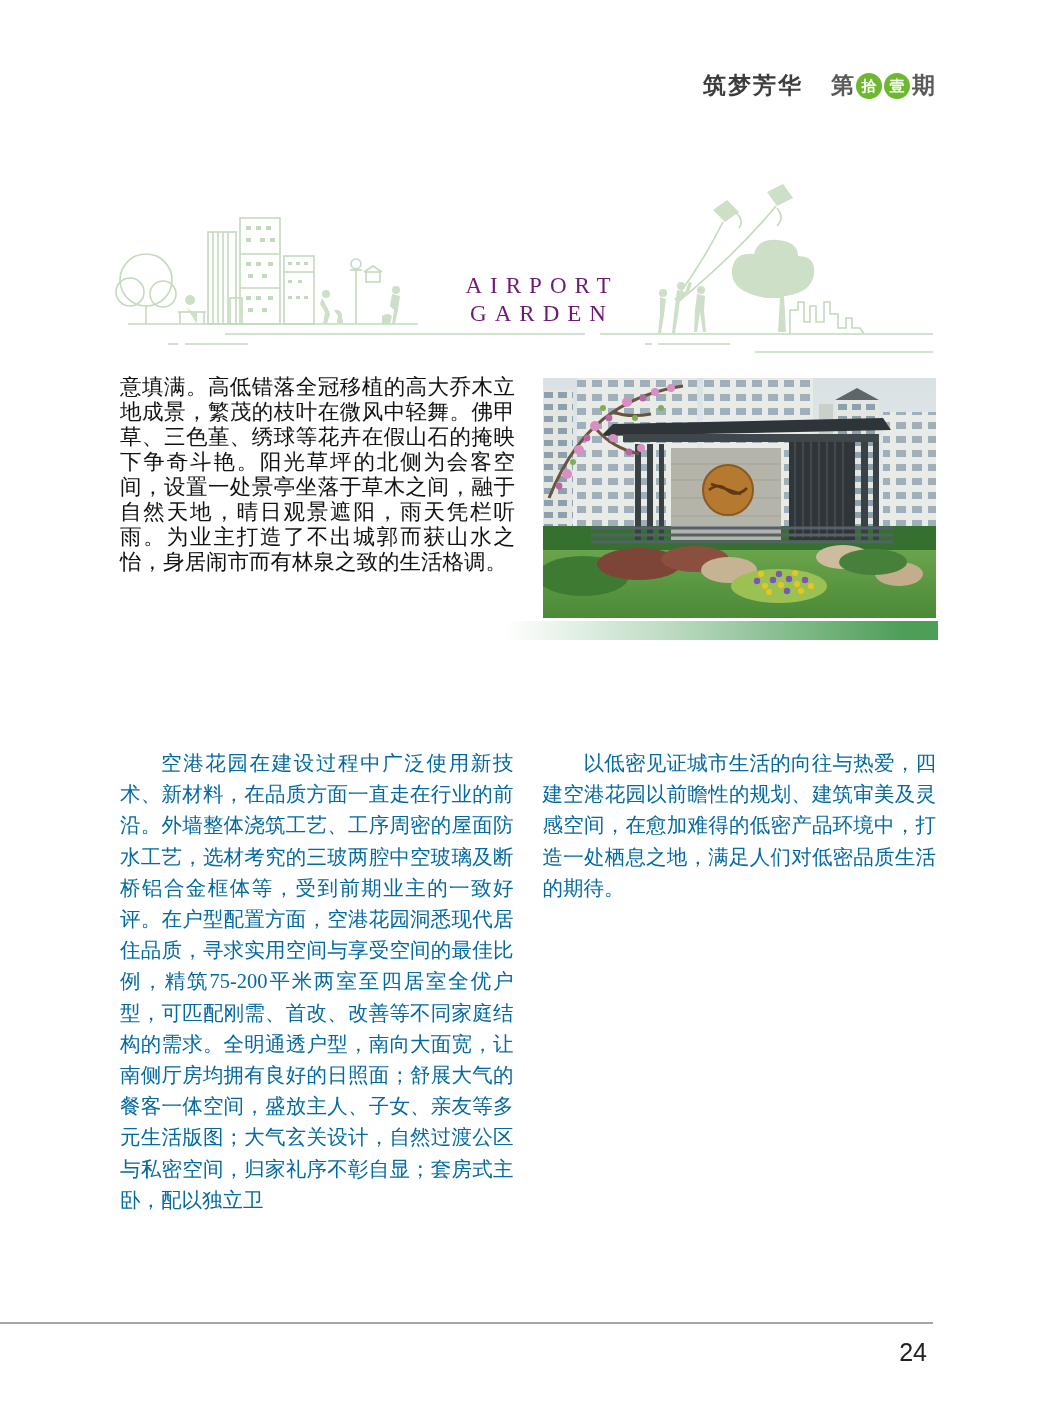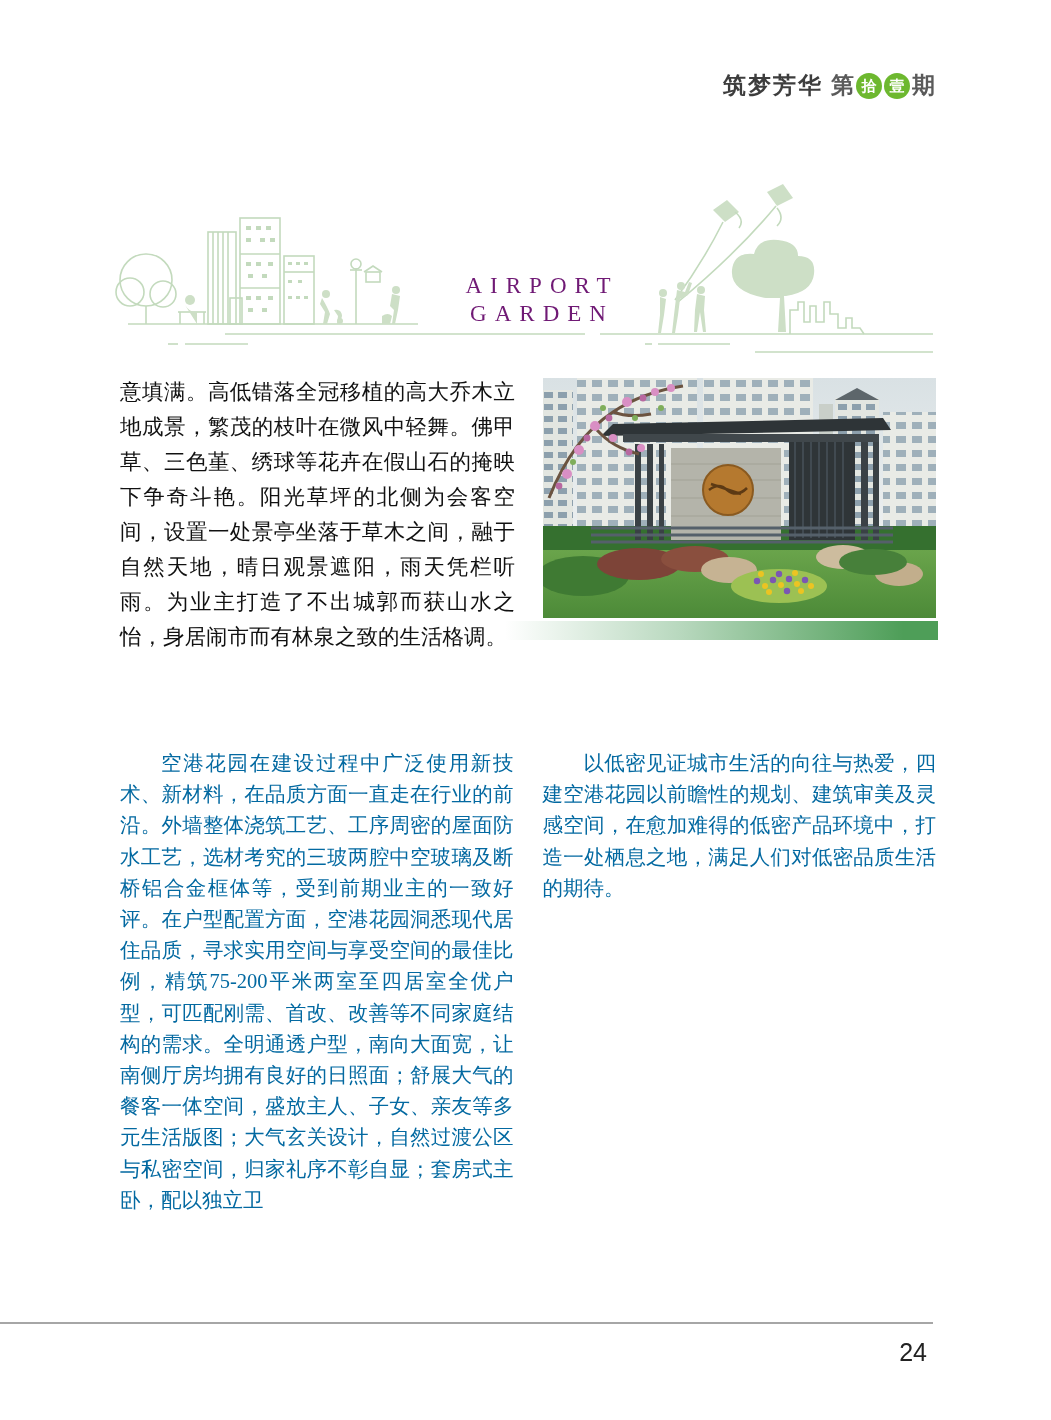--- a/index.html
+++ b/index.html
@@ -2,38 +2,38 @@
 <html><head>
 <meta charset="utf-8">
 <style>
   * { margin:0; padding:0; box-sizing:border-box; }
   html,body { background:#ffffff; }
   body { width:1051px; height:1420px; position:relative; overflow:hidden;
          font-family:"Liberation Serif", serif; color:#1c1c1c; }
   .page { position:absolute; inset:0; background:#ffffff; }
 
   
-  .masthead { position:absolute; top:70px; right:116px; display:flex; align-items:flex-start; gap:8px;
+  .masthead { position:absolute; top:70px; right:116px; display:flex; align-items:flex-start; gap:28px;
               font-family:"Liberation Sans", sans-serif; }
   .brand { font-size:23px; font-weight:bold; color:#3d3d3d; letter-spacing:2px; }
   .issue { font-size:23px; font-weight:bold; color:#5a5a5a; display:flex; align-items:center; gap:2px; }
   .issue-badge { display:inline-block; width:26px; height:26px; border-radius:50%;
                  background:#6db82f; color:#ffffff; font-size:15px; font-weight:bold;
                  text-align:center; line-height:26px; }
 
   
   .banner { position:absolute; left:100px; top:168px; width:842px; height:196px; }
   .banner svg { position:absolute; inset:0; }
   .banner-title { position:absolute; left:352px; top:104px; width:180px; text-align:center;
                   font-family:"Liberation Serif", serif; color:#701a75; font-size:23px;
                   letter-spacing:8px; line-height:28px; }
 
   
   .intro-par { position:absolute; left:120px; top:375px; width:395px;
-               font-size:21.5px; line-height:35px; text-align:justify;
+               font-size:21.5px; line-height:25px; text-align:justify;
                text-justify:inter-ideograph; color:#111; }
   .photo-wrap { position:absolute; left:543px; top:378px; width:393px; height:240px;
                 overflow:hidden; }
   .photo-shadow { position:absolute; left:505px; top:621px; width:433px; height:19px;
                   background:linear-gradient(to right, rgba(78,158,88,0), rgba(127,185,138,0.55) 40%, #4e9e58 92%); }
 
   
   .section-heading { position:absolute; left:120px; top:690px; width:816px; text-align:center;
                      font-family:"Liberation Sans", sans-serif; font-size:27px; font-weight:bold;
                      color:#141414; letter-spacing:1px; }

